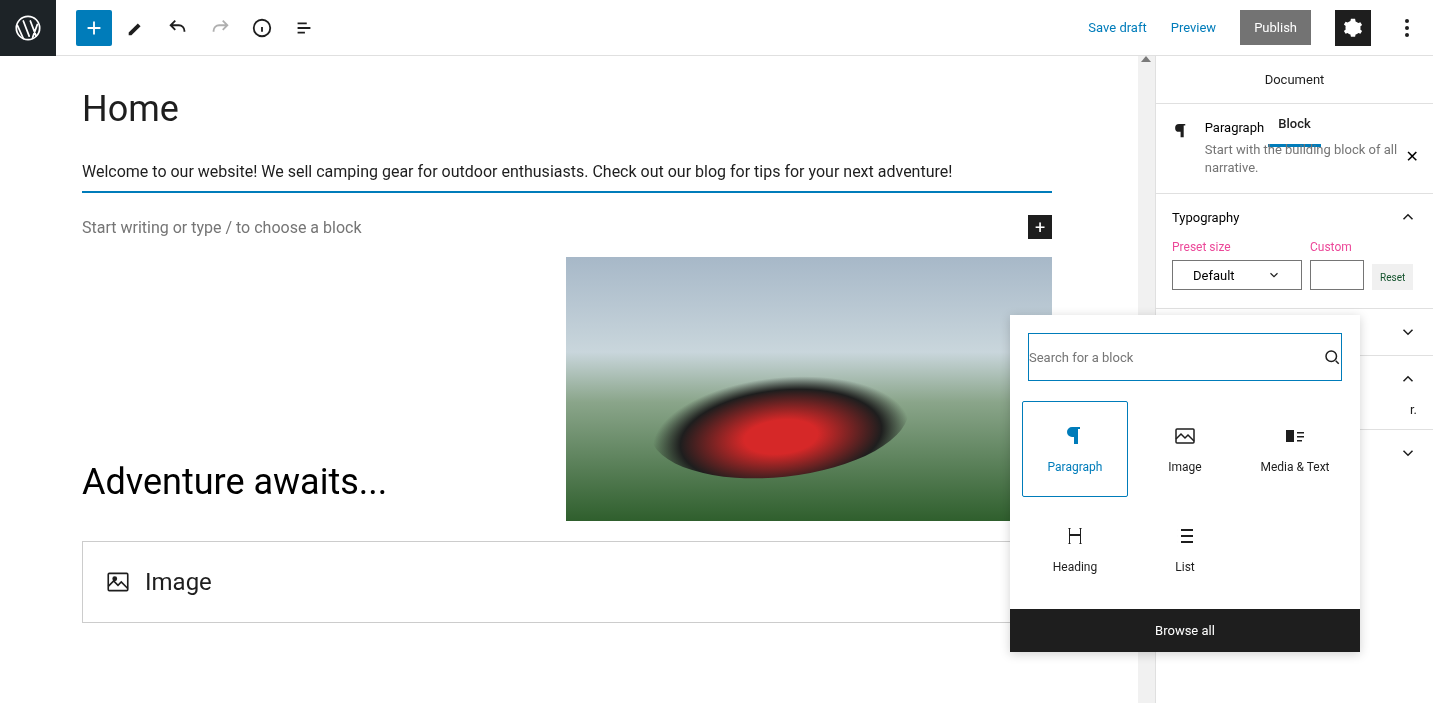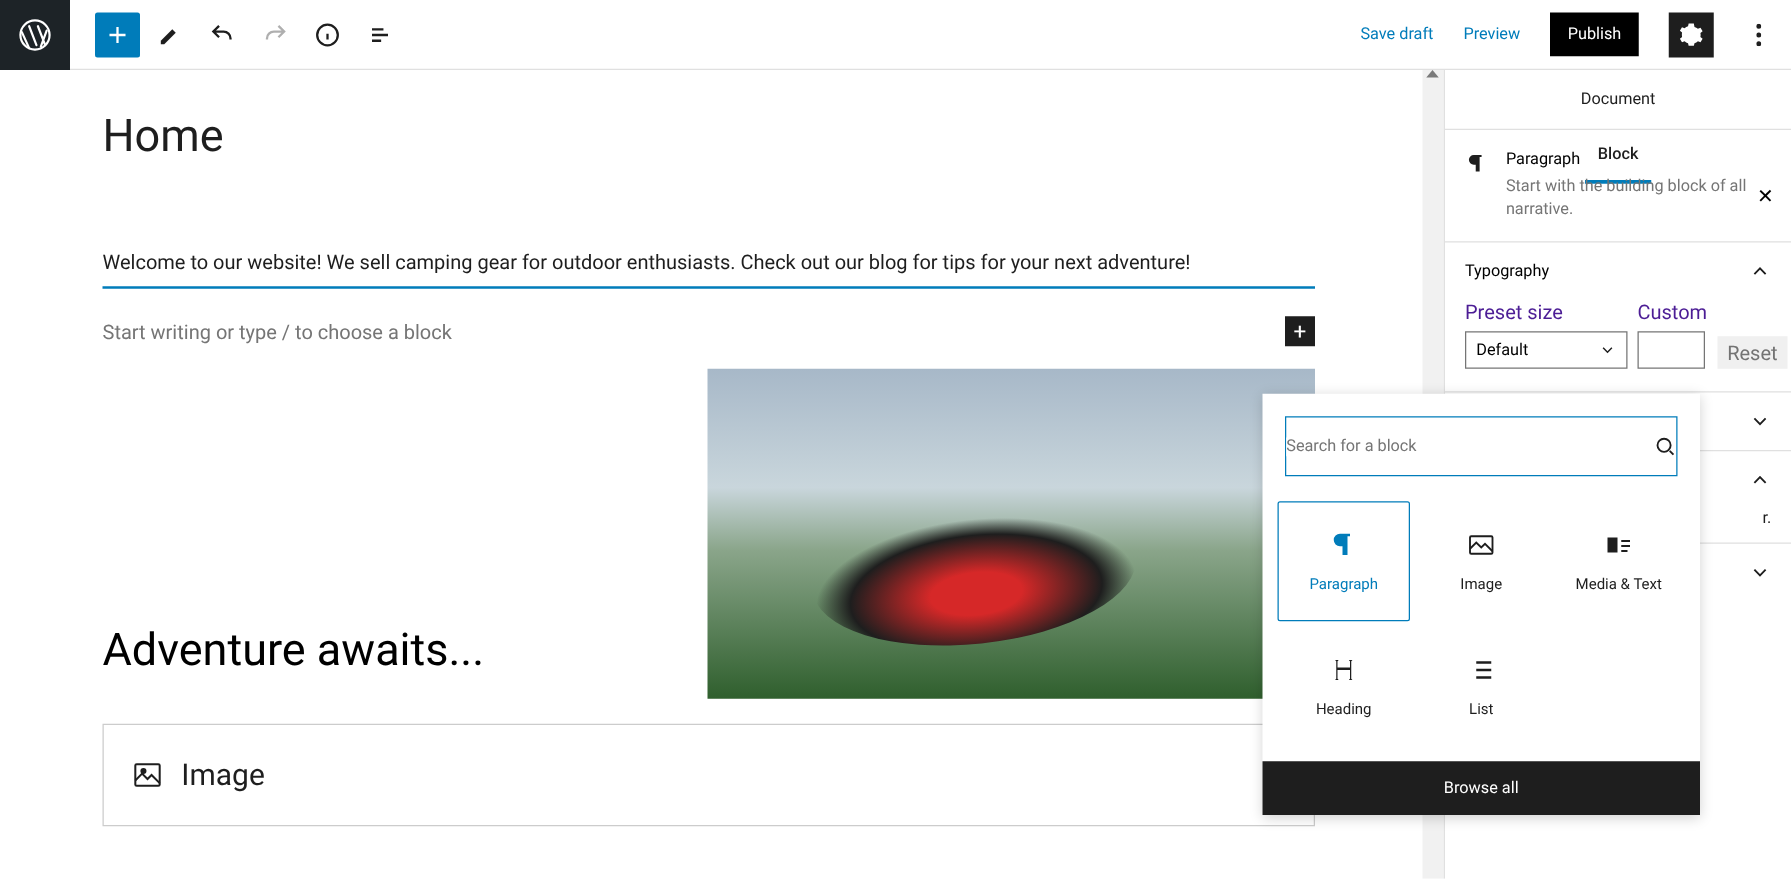--- a/index.html
+++ b/index.html
@@ -6,29 +6,29 @@
 body { background: #fff; width: 1433px; height: 703px; overflow: hidden; position: relative; }
 
 
 .topbar { height: 56px; display: flex; align-items: center; border-bottom: 1px solid #e0e0e0; }
 .wp-logo { width: 56px; height: 56px; background: #1d2327; display: flex; align-items: center; justify-content: center; color: #fff; }
 .toolbar { display: flex; align-items: center; gap: 6px; padding-left: 20px; flex: 1; }
 .toolbar-btn { width: 36px; height: 36px; display: flex; align-items: center; justify-content: center; border-radius: 2px; cursor: pointer; }
 .toolbar-btn.add { background: #007cba; color: #fff; }
 .topbar-right { display: flex; align-items: center; gap: 24px; padding-right: 14px; }
 .link-btn { color: #007cba; font-size: 13px; cursor: pointer; }
-.publish-btn { background: #000000; color: #fff; font-size: 13px; padding: 10px 14px; border: none; cursor: pointer; }
+.publish-btn { background: #737373; color: #fff; font-size: 13px; padding: 10px 14px; border: none; cursor: pointer; }
 .settings-btn { width: 36px; height: 36px; background: #1e1e1e; color: #fff; display: flex; align-items: center; justify-content: center; cursor: pointer; }
 .more-btn { width: 24px; height: 36px; display: flex; align-items: center; justify-content: center; cursor: pointer; }
 
 
 .main { display: flex; height: 647px; }
 .canvas-wrapper { flex: 1; position: relative; overflow: hidden; }
 .canvas { padding: 32px 82px 0 82px; height: 100%; overflow-y: auto; background: #fff; }
-.page-title { font-size: 36px; font-weight: 400; color: #1e1e1e; margin-bottom: 70px; }
+.page-title { font-size: 36px; font-weight: 400; color: #1e1e1e; margin-bottom: 32px; }
 .para-selected { font-size: 16px; color: #1e1e1e; padding-bottom: 10px; border-bottom: 2px solid #007cba; width: 970px; }
 .placeholder-row { display: flex; align-items: center; justify-content: space-between; margin-top: 22px; width: 970px; }
 .placeholder-text { color: #757575; font-size: 16px; }
 .add-block-inline { width: 24px; height: 24px; background: #1e1e1e; color: #fff; display: flex; align-items: center; justify-content: center; cursor: pointer; font-size: 18px; }
 .image-block { width: 970px; margin-top: 18px; display: flex; justify-content: flex-end; }
 .hero-img { width: 486px; height: 264px; background: linear-gradient(180deg,#a7b8c8 0%,#c9d6dc 36%,#8aa58a 55%,#2f5f2d 100%); position: relative; overflow: hidden; }
 .hero-img::after { content:""; position:absolute; left:84px; top:120px; width:260px; height:100px; background:radial-gradient(ellipse at 50% 60%, #d62828 20%, #1e1e1e 55%, transparent 70%); border-radius:0 0 140px 140px / 0 0 60px 60px; transform:rotate(-6deg); }
 .heading2 { font-size: 36px; font-weight: 400; margin-top: -60px; }
 .image-placeholder { border: 1px solid #ccc; width: 970px; margin-top: 38px; padding: 26px 22px; display: flex; align-items: center; gap: 14px; font-size: 24px; color: #1e1e1e; }
 
@@ -40,24 +40,24 @@
 .sidebar { width: 278px; border-left: 1px solid #e0e0e0; position: relative; }
 .tabs { display: flex; align-items: center; height: 48px; border-bottom: 1px solid #e0e0e0; padding: 0 14px; font-size: 13px; flex-direction: column; }
 .tab { padding: 16px 10px 13px; cursor: pointer; color: #1e1e1e; }
 .tab.active { border-bottom: 3px solid #007cba; font-weight: 500; }
 .tab-close { margin-left: auto; cursor: pointer; font-size: 16px; }
 .block-info { display: flex; padding: 16px; gap: 14px; font-size: 13px; }
 .block-info .desc { color: #757575; line-height: 1.4; }
 .panel-head { display: flex; align-items: center; justify-content: space-between; padding: 14px 16px; font-size: 13px; font-weight: 400; cursor: pointer; border-top: 1px solid #e0e0e0; }
 .panel-body { padding: 0 16px 18px; display: flex; gap: 8px; font-size: 13px; }
 .field-col { display: flex; flex-direction: column; gap: 6px; }
-.field-col label { color: #4c1d95; font-size: 16px; }
-.select { width: 130px; height: 30px; border: 1px solid #757575; padding: 0 8px; background:#fff; display:flex; align-items:center; justify-content:space-between; font-size:13px; }
+.field-col label { color: #ec4899; font-size: 12px; }
+.select { width: 130px; height: 30px; border: 1px solid #757575; padding: 0 20px; background:#fff; display:flex; align-items:center; justify-content:space-between; font-size:13px; }
 .custom-input { width: 54px; height: 30px; border: 1px solid #757575; }
-.reset-btn { background: #f0f0f0; border: none; height: 26px; padding: 0 8px; font-size: 16px; color:#737373; align-self:flex-end; cursor:pointer; }
+.reset-btn { background: #f0f0f0; border: none; height: 26px; padding: 0 8px; font-size: 10px; color:#14532d; align-self:flex-end; cursor:pointer; }
 .panel-collapsed { display:flex; justify-content:flex-end; padding:14px 16px; border-top:1px solid #e0e0e0; cursor:pointer; }
 .truncated { padding: 0 16px 12px; color:#1e1e1e; font-size:13px; text-align:right; }
 
 
 .inserter { position: absolute; right: 73px; top: 315px; width: 350px; background: #fff; box-shadow: 0 2px 10px rgba(0,0,0,.18); }
 .inserter-search { margin: 18px; border: 1.5px solid #007cba; height: 48px; display: flex; align-items: center; padding: 0 0; }
 .inserter-search input { flex: 1; border: none; outline: none; font-size: 13px; }
 .inserter-grid { display: grid; grid-template-columns: repeat(3,1fr); padding: 0 10px 10px; gap:0; }
 .inserter-item { height: 96px; display: flex; flex-direction: column; align-items: center; justify-content: center; gap: 12px; font-size: 12px; color: #1e1e1e; cursor: pointer; border-radius: 2px; margin: 2px; }
 .inserter-item.selected { border: 1.5px solid #007cba; color: #007cba; }

